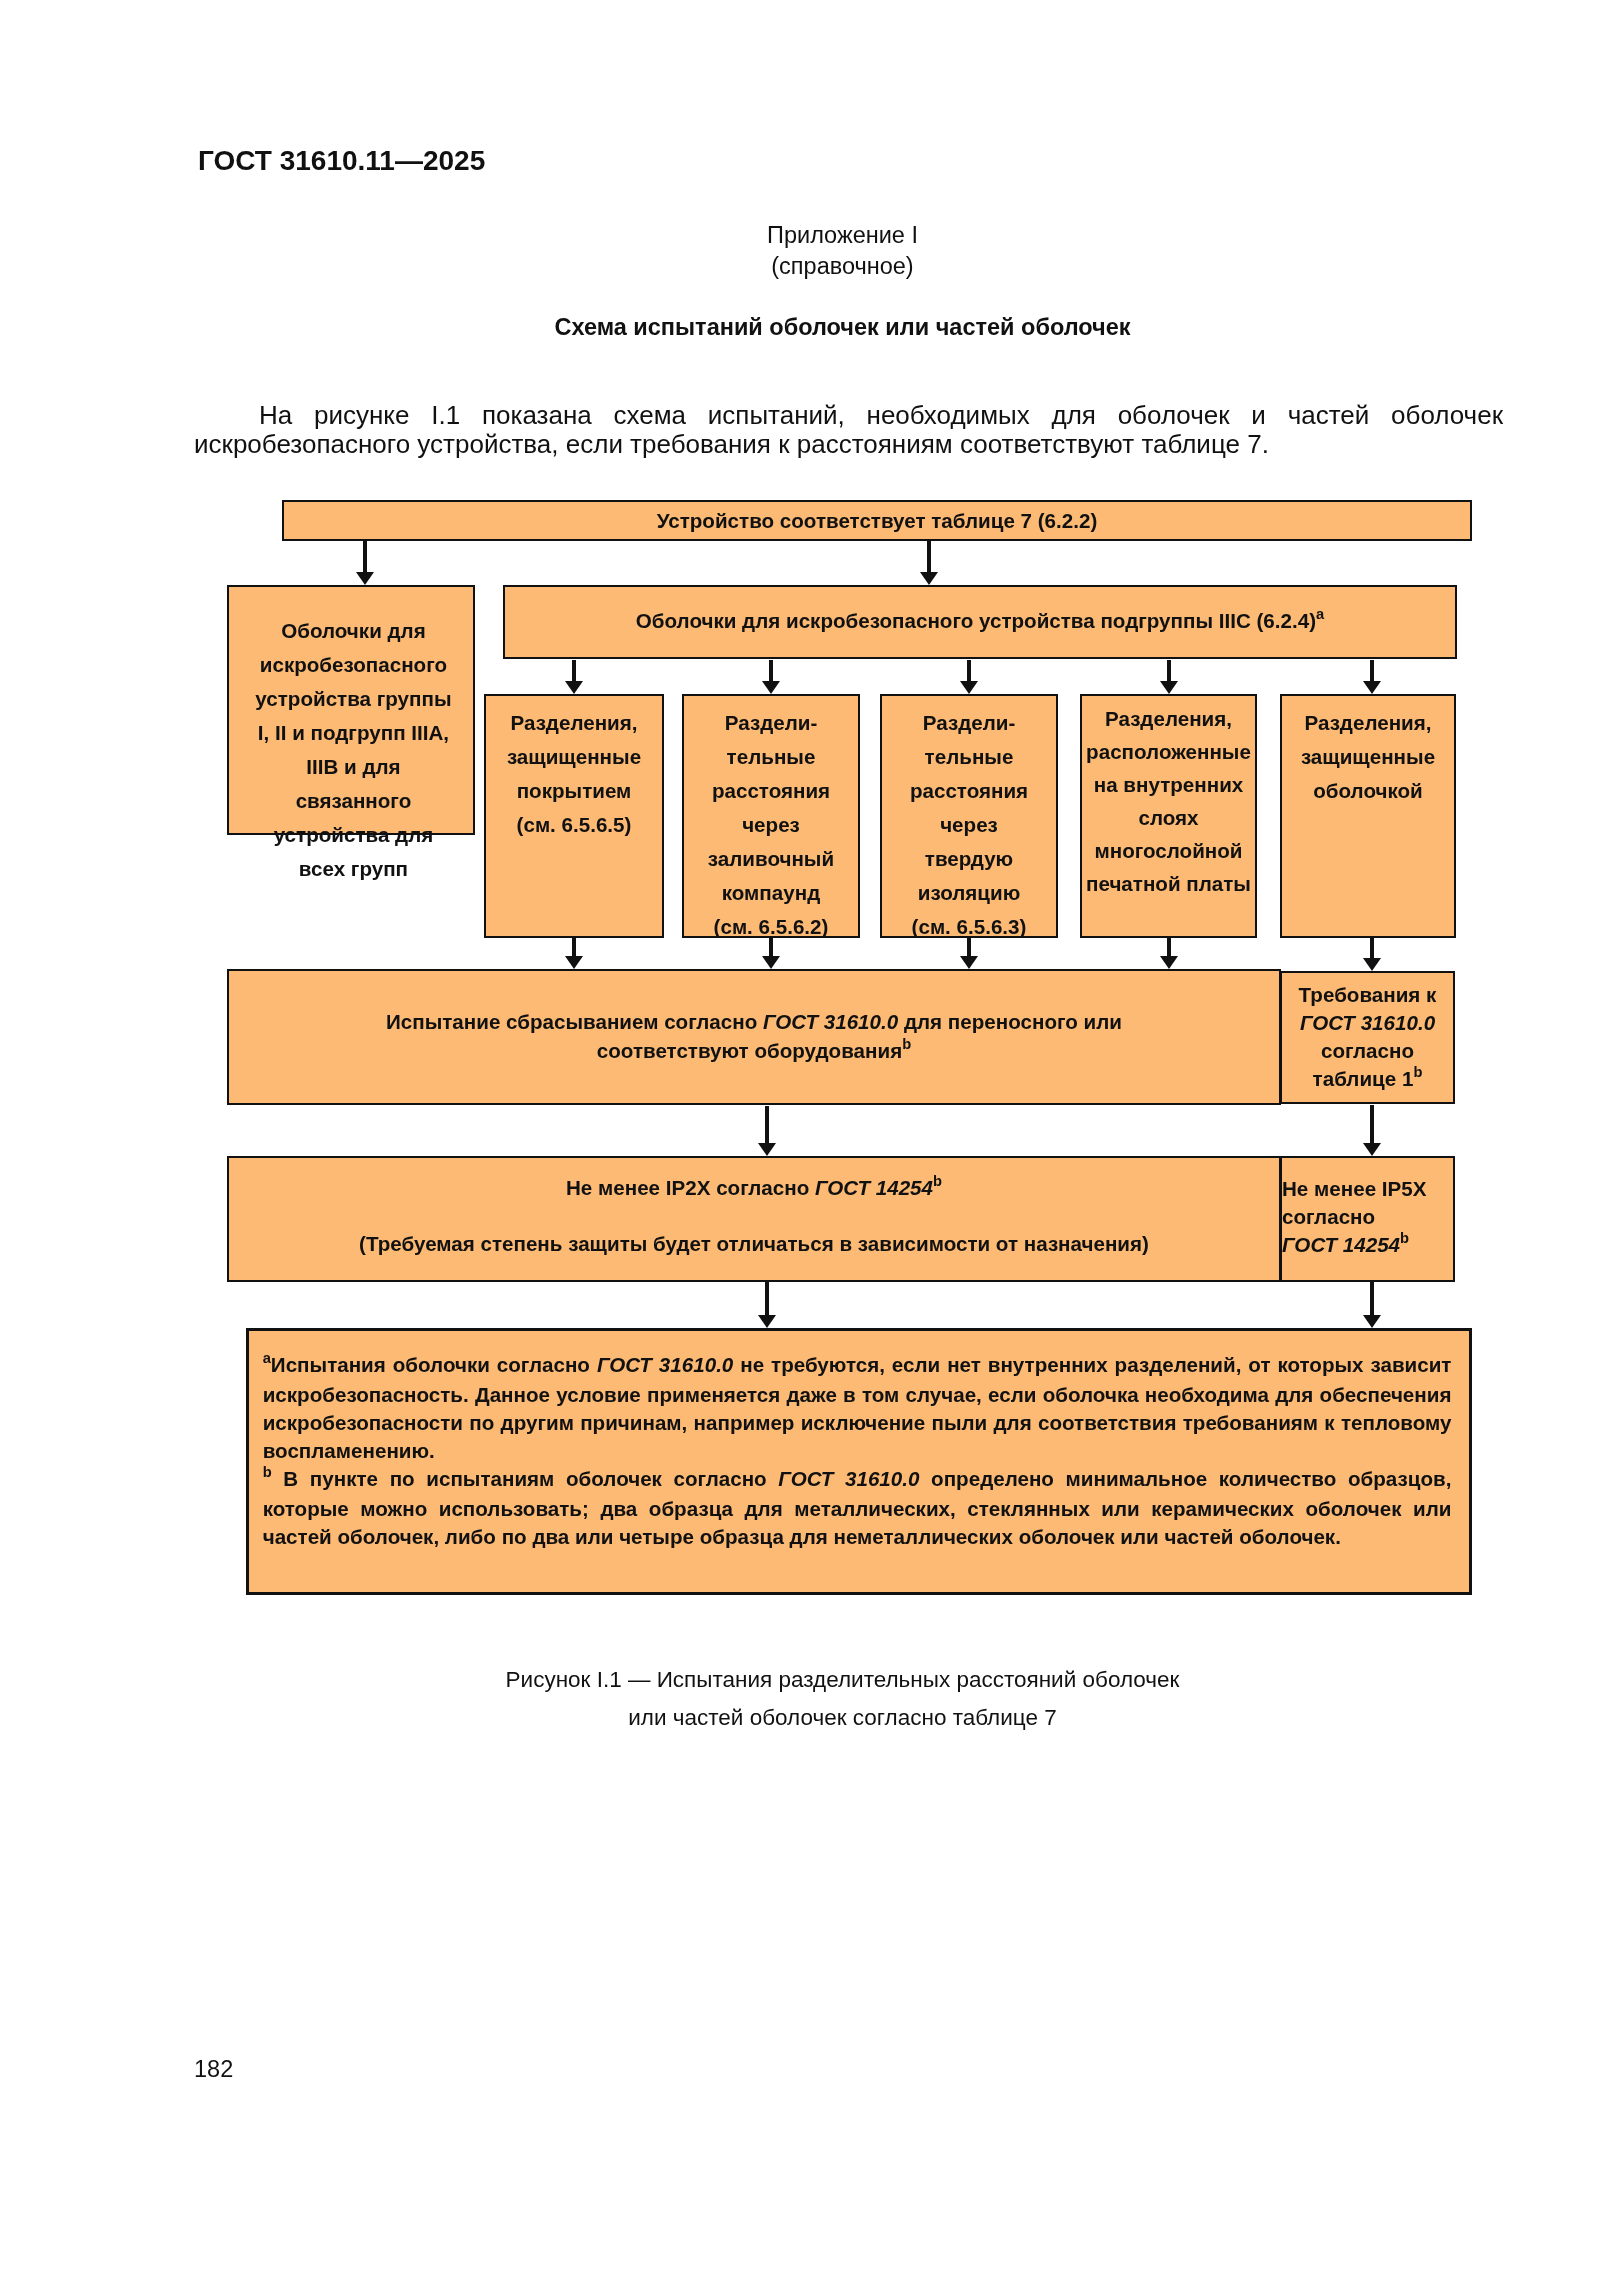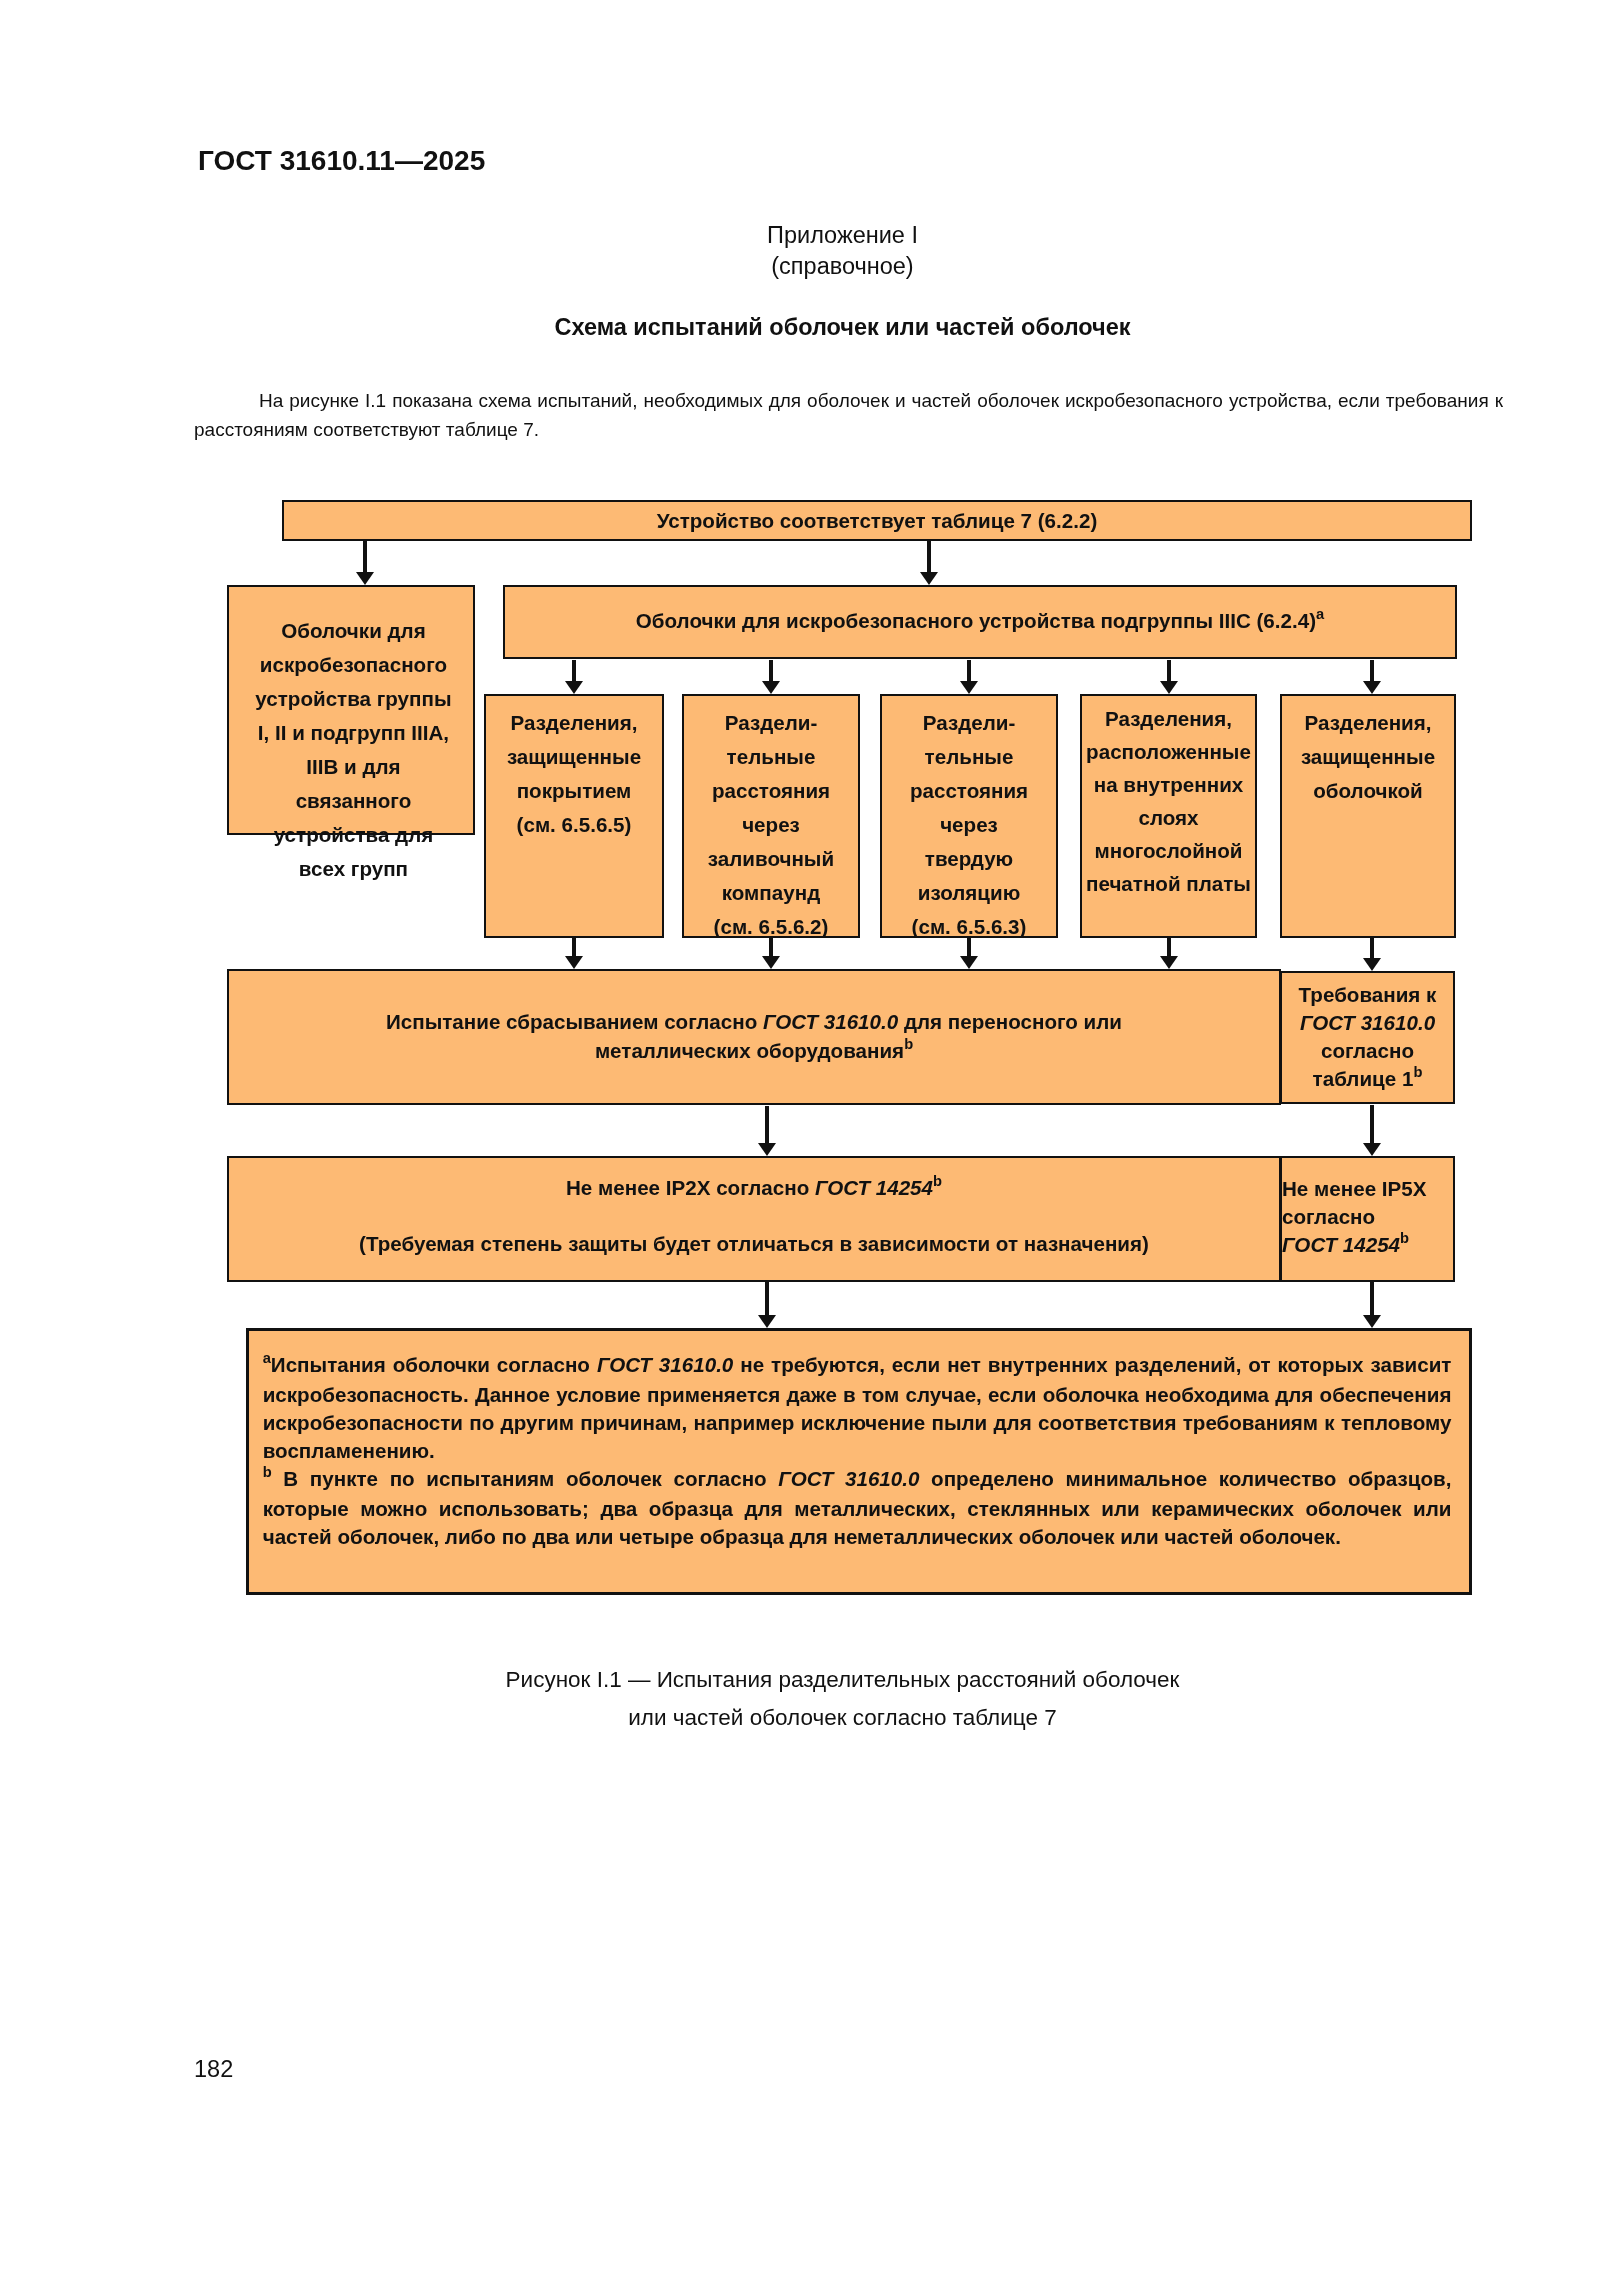--- a/index.html
+++ b/index.html
@@ -13,21 +13,21 @@
   }
   .abs{position:absolute;}
   .center-col{left:186px;width:1313px;text-align:center;}
   .pre{white-space:pre-line;}
   .it{font-style:italic;}
   .sup{font-size:14.7px;position:relative;top:-8.8px;font-weight:bold;}
   .doc-code{left:198px;top:145px;font-size:28px;font-weight:bold;}
   .appendix-label{top:222px;font-size:23.5px;font-weight:normal;}
   .appendix-kind{top:253px;font-size:23.5px;font-weight:normal;}
   .section-title{top:314px;font-size:23.5px;font-weight:bold;}
-  .intro{left:194px;top:366px;width:1309px;font-size:19px;line-height:29px;text-align:justify;text-indent:65px;margin-top:20px;}
+  .intro{left:194px;top:381px;width:1309px;font-size:26px;line-height:29px;text-align:justify;text-indent:65px;margin-top:20px;}
   .caption{top:1661px;font-size:22.5px;line-height:38px;}
   .page-num{left:194px;top:2056px;font-size:23.5px;}
 
   
   .fbox{
     position:absolute;box-sizing:border-box;
     border:2.9px solid #111;background:#fdba74;
     font-size:20.6px;font-weight:bold;line-height:34px;
   }
   .txt-center{display:flex;align-items:center;justify-content:center;text-align:center;}
@@ -112,21 +112,21 @@
 расположенные
 на внутренних
 слоях
 многослойной
 печатной платы</div>
     <div class="fbox pre bbox bb4">Разделения,
 защищенные
 оболочкой</div>
 
     <div class="fbox txt-center box-drop">
-        <span><span>Испытание сбрасыванием согласно </span><span class="it">ГОСТ 31610.0</span><span> для переносного или</span><br><span>металлических оборудования</span><span class="sup">b</span></span>
+        <span><span>Испытание сбрасыванием согласно </span><span class="it">ГОСТ 31610.0</span><span> для переносного или</span><br><span>соответствуют оборудования</span><span class="sup">b</span></span>
       </div>
     <div class="fbox txt-center box-req">
         <span><span>Требования к</span><br><span class="it">ГОСТ 31610.0</span><br><span>согласно</span><br><span>таблице 1</span><span class="sup">b</span></span>
       </div>
 
     <div class="fbox box-ip2x">
       <div><span><span>Не менее IP2X согласно </span><span class="it">ГОСТ 14254</span><span class="sup">b</span></span></div>
       <div class="ip2x-l2">(Требуемая степень защиты будет отличаться в зависимости от назначения)</div>
     </div>
 

